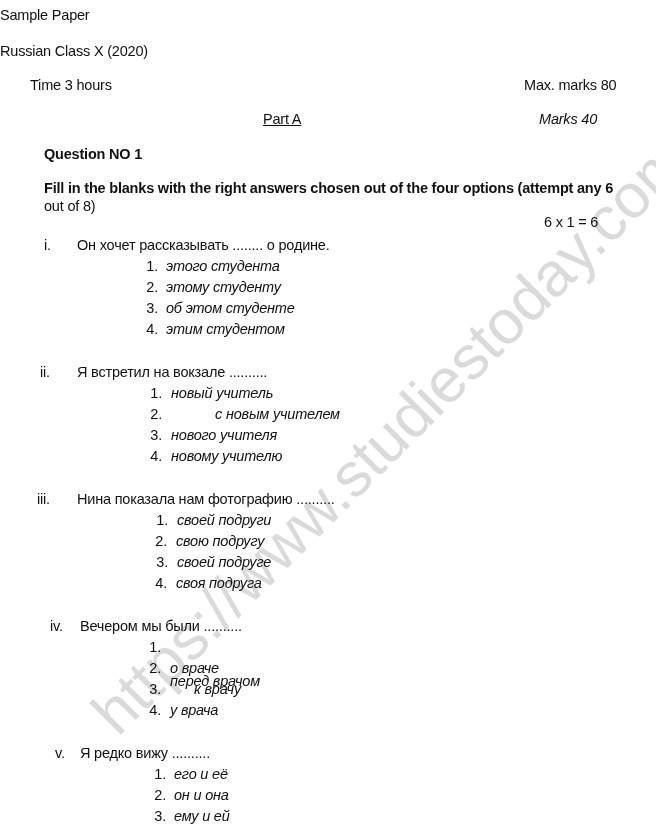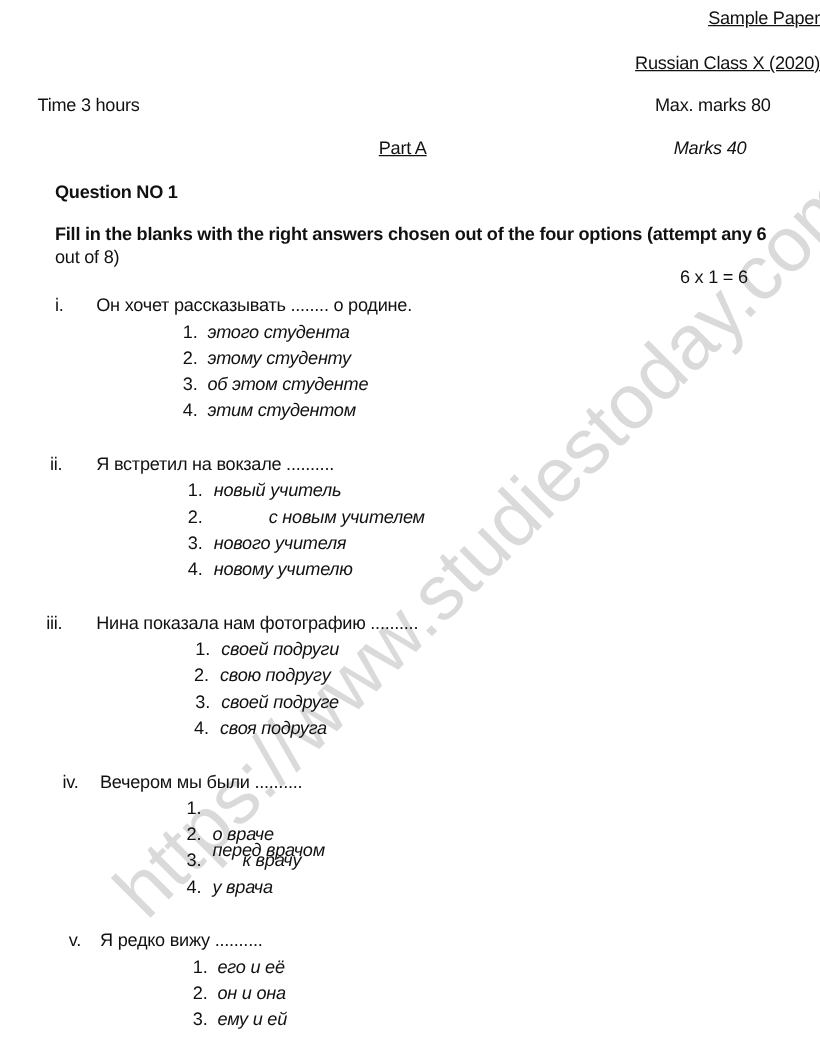--- a/index.html
+++ b/index.html
@@ -11,23 +11,23 @@
     width: 656px;
     height: 832px;
     position: relative;
     overflow: hidden;
     font-family: "Liberation Sans", sans-serif;
     color: #111111;
     font-size: 14.5px;
     letter-spacing: -0.2px;
   }
   .abs { position: absolute; white-space: nowrap; line-height: 18px; }
-  .center { left: 0; width: 656px; text-align: right; text-decoration: underline; }
+  .center { left: 0; width: 656px; text-align: left; }
   .bold { font-weight: bold; }
-  .underline { text-decoration: underline; margin-left: 40px; }
+  .underline { text-decoration: underline; }
 
   .watermark {
     position: absolute;
     left: -20px;
     top: 400px;
     width: 820px;
     text-align: center;
     font-family: "Liberation Sans", sans-serif;
     font-size: 62px;
     color: #d4d4d4;

